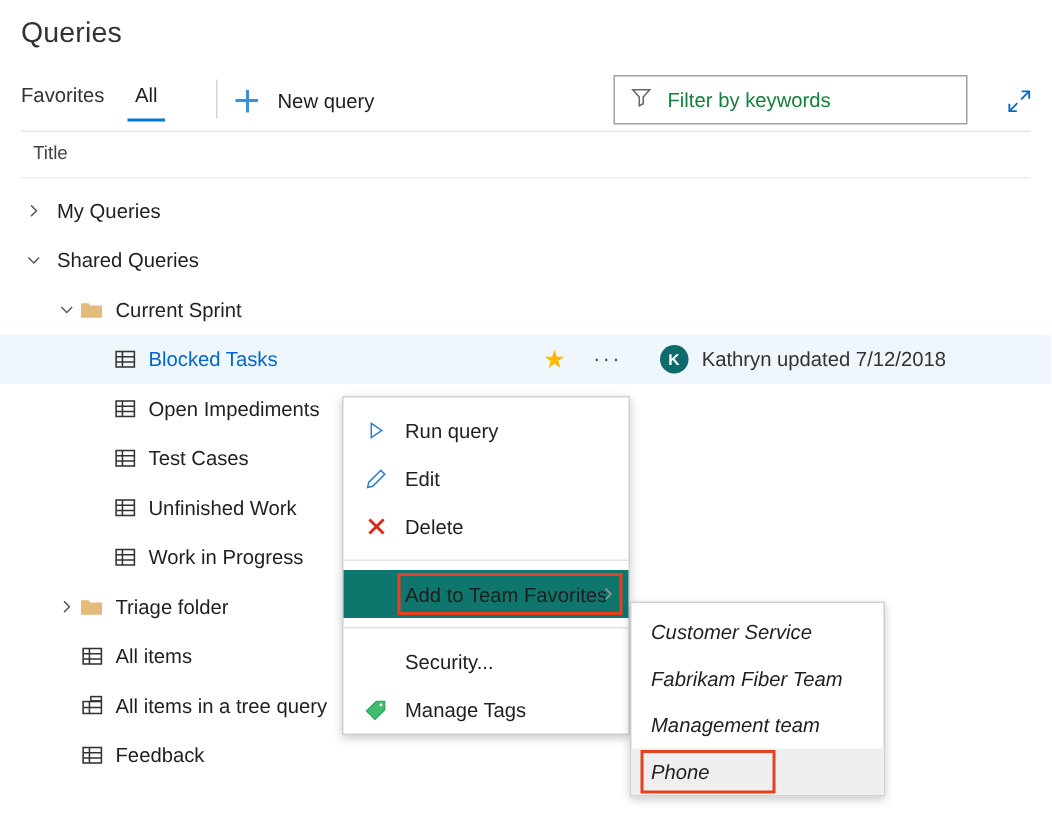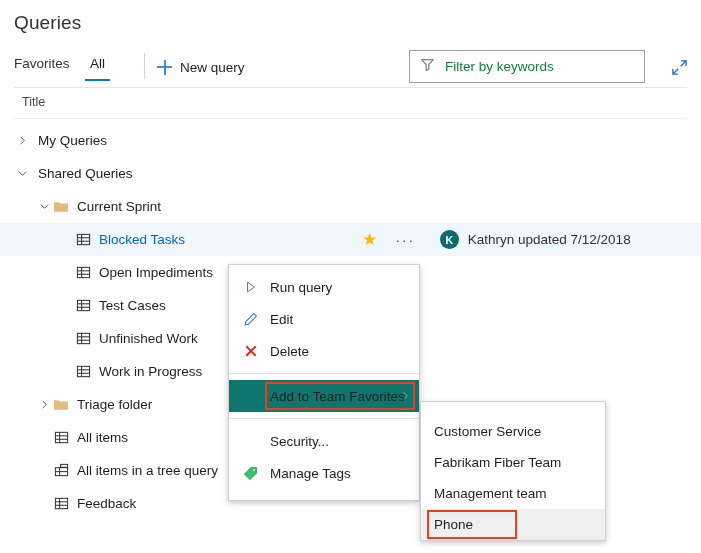--- a/index.html
+++ b/index.html
@@ -28,21 +28,21 @@
   .tab.all { left: 90px; color: #1f1f1f; text-align: center; }
   .tab.all::after {
     content: ""; position: absolute; left: -5px; right: -5px; bottom: 0; height: 2px;
     background: #0078d4;
   }
   .tab-divider {
     position: absolute; left: 144px; top: 53px; width: 1px; height: 26px; background: #d6d6d6;
   }
   .newquery {
     position: absolute; left: 157px; top: 54px; height: 26px;
-    display: flex; align-items: center; gap: 8px; color: #1f1f1f; font-size: 13.5px;
+    display: flex; align-items: center; gap: 13px; color: #1f1f1f; font-size: 13.5px;
     cursor: default;
   }
   .plus-icon { position: relative; width: 15px; height: 15px; display:block; }
   .plus-icon::before, .plus-icon::after {
     content:""; position:absolute; background:#3b8fd4;
   }
   .plus-icon::before { left:7px; top:0; width:1.6px; height:15px; }
   .plus-icon::after  { top:6.7px; left:0; width:15px; height:1.6px; }
 
   .filterbox {
@@ -97,45 +97,46 @@
     background: #0e6b6b; color: #fff; font-size: 10.5px;
     display: flex; align-items: center; justify-content: center; font-weight: 600;
   }
   .meta-text { margin-left: 9px; font-size: 13.5px; color: #333; white-space: nowrap; }
 
   
   .ctxmenu {
     position: absolute; left: 228px; top: 264px; width: 192px;
     background: #fff; border: 1px solid #d0d0d0;
     box-shadow: 0 2px 6px rgba(0,0,0,.22);
-    padding: 6px 0 11px 0;
+    padding: 6px 0 0 0;
   }
   .mi {
     position: relative; height: 32px; display: flex; align-items: center;
     font-size: 13.5px; color: #1f1f1f; padding-left: 13px; cursor: default;
   }
   .mi .mi-icon { width: 17px; height: 17px; flex: 0 0 17px; margin-right: 11px; display:flex; align-items:center; justify-content:center; }
   .mi.noicon { padding-left: 41px; }
   .mi-sep { height: 1px; background: #e2e2e2; margin: 6px 0; }
   .mi.highlighted { background: #0f766e; }
   .mi .redbox {
     position: absolute; left: 36px; top: 2px; right: 4px; bottom: 2px;
     border: 2px solid #e8401f; pointer-events: none;
   }
   .submenu-arrow {
     position: absolute; right: 9px; top: 50%; transform: translateY(-50%);
     color: #9a9a9a;
   }
 
   
   .submenu {
-    position: absolute; left: 420px; top: 401px; width: 186px;
+    position: absolute; left: 420px; top: 401px; width: 170px;
     background: #fff; border: 1px solid #d0d0d0;
     box-shadow: 0 2px 6px rgba(0,0,0,.22);
-    padding: 14px 0 0 0;
+    padding: 4px 0 0 0;
+    font-style: italic;
   }
   .smi {
     position: relative; height: 31px; display: flex; align-items: center;
     font-size: 13.5px; color: #1f1f1f; padding-left: 13px; cursor: default;
   }
   .smi.highlighted { background: #efefef; }
   .smi .redbox2 {
     position: absolute; left: 6px; top: 1px; width: 90px; bottom: 1px;
     border: 2px solid #e8401f; pointer-events: none;
   }

